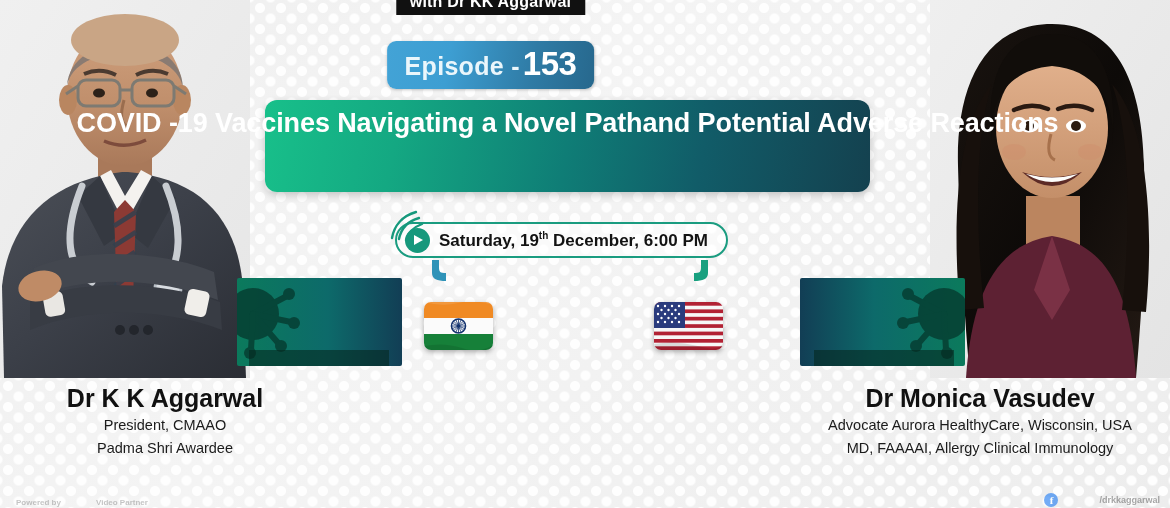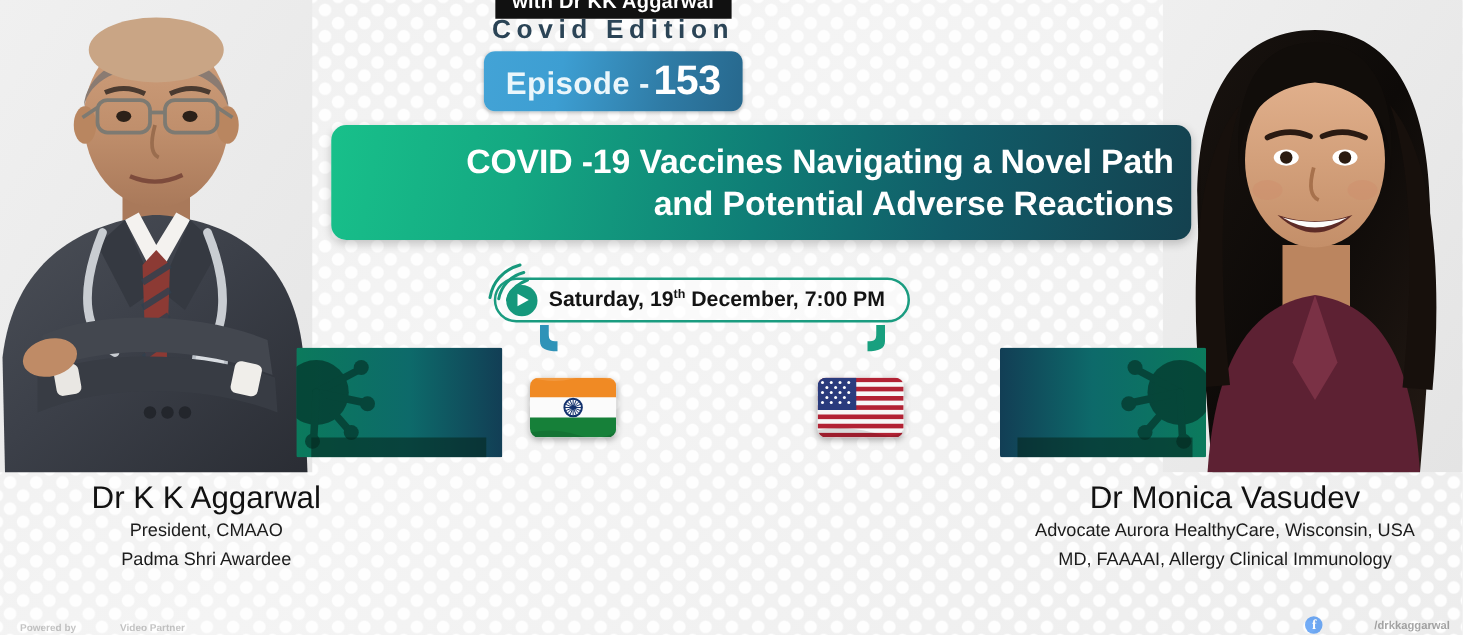--- a/index.html
+++ b/index.html
@@ -39,25 +39,25 @@
     display:flex; align-items:baseline; gap:3px;
     box-shadow:0 1px 3px rgba(0,0,0,.22);
     white-space:nowrap;
     text-align:center;
   }
   .episode-word { color:#eaf6fb; font-size:25px; font-weight:bold; letter-spacing:.3px; }
   .episode-num  { color:#ffffff; font-size:33px; font-weight:bold; letter-spacing:-.5px; }
 
   
   .title-card {
-    position:absolute; left:265px; top:100px; width:688px; height:92px;
+    position:absolute; left:265px; top:100px; width:605px; height:92px;
     background:linear-gradient(100deg,#18c08a 0%,#14a882 22%,#0f7d76 50%,#115c68 72%,#14414f 100%);
     border-radius:12px;
     box-shadow:0 3px 8px rgba(0,0,0,.2);
-    display:flex; flex-direction:column; align-items:flex-end; justify-content:center;
+    display:flex; flex-direction:row; align-items:flex-start; justify-content:center;
     padding:6px 14px;
   }
   .title-line {
     color:#ffffff; font-size:27px; font-weight:bold; line-height:1.26;
     text-align:center; white-space:nowrap; letter-spacing:-.1px;
   }
 
   
   .date-wrap { position:absolute; left:395px; top:222px; }
   .date-pill {
@@ -96,21 +96,21 @@
   .photo-right { left:930px; top:0px; width:240px; height:378px; }
 
   
   .virus-band { position:absolute; height:88px; overflow:hidden; }
   .band-l { left:237px; top:278px; width:165px; border-radius:2px; }
   .band-r { left:800px; top:278px; width:165px; border-radius:2px; }
 
   
   .names-left  { position:absolute; left:0px; top:383px; width:330px; text-align:center; }
   .names-right { position:absolute; left:790px; top:383px; width:380px; text-align:center; }
-  .sp-name { color:#111; font-size:25px; font-weight:normal; line-height:1.25; white-space:nowrap; }
+  .sp-name { color:#111; font-size:25px; font-weight:bold; line-height:1.25; white-space:nowrap; }
   .sp-sub  { color:#1b1b1b; font-size:14.5px; line-height:1.55; white-space:nowrap; }
 
   
   .footer { position:absolute; left:0; bottom:0; width:1170px; height:24px; }
   .foot-label {
     position:absolute; bottom:1px; color:#8c8c8c; font-size:8px; font-weight:bold;
     white-space:nowrap; opacity:.5;
   }
   .fl-powered { left:16px; }
   .fl-video   { left:96px; }
@@ -311,21 +311,20 @@
           <circle cx="103" cy="45" r="6"></circle>
         <circle cx="116" cy="68" r="6"></circle>
           <circle cx="147" cy="75" r="6"></circle>
       </g>
       <rect x="14" y="72" width="140" height="16" fill="#05281f" opacity=".6"></rect>
     </svg>
   </div>
 
   <div class="header-zone">
     <div class="with-bar">with Dr KK Aggarwal</div>
-    <div class="covid-edition">Covid Edition</div>
     <div class="episode-badge">
       <span class="episode-word">Episode -</span>
       <span class="episode-num">153</span>
     </div>
   </div>
 
   <div class="title-card">
     <div class="title-line">COVID -19 Vaccines Navigating a Novel Path</div>
     <div class="title-line">and Potential Adverse Reactions</div>
   </div>
@@ -335,21 +334,21 @@
       <g fill="none" stroke="#16987c" stroke-width="2.4" stroke-linecap="round">
         <path d="M30 4 C 16 8 8 18 6 30"></path>
         <path d="M33 10 C 22 13 15 21 13 31"></path>
         <path d="M36 16 C 28 19 22 25 20 32"></path>
       </g>
     </svg>
     <div class="date-pill">
       <span class="play-circle">
         <span class="play-tri"></span>
       </span>
-      <span class="date-text"><span>Saturday, 19</span><sup>th</sup><span> December, 7:00 PM</span></span>
+      <span class="date-text"><span>Saturday, 19</span><sup>th</sup><span> December, 6:00 PM</span></span>
     </div>
   </div>
 
   <div class="bracket br-l">
     <svg width="22" height="26" viewBox="0 0 22 26">
       <path d="M4 2 L4 15 C 4 21 9 23 18 23 L 18 15 C 12 15 11 14 11 9 L 11 2 Z" fill="#2f93b8"></path>
     </svg>
   </div>
   <div class="bracket br-r">
     <svg width="22" height="26" viewBox="0 0 22 26">

